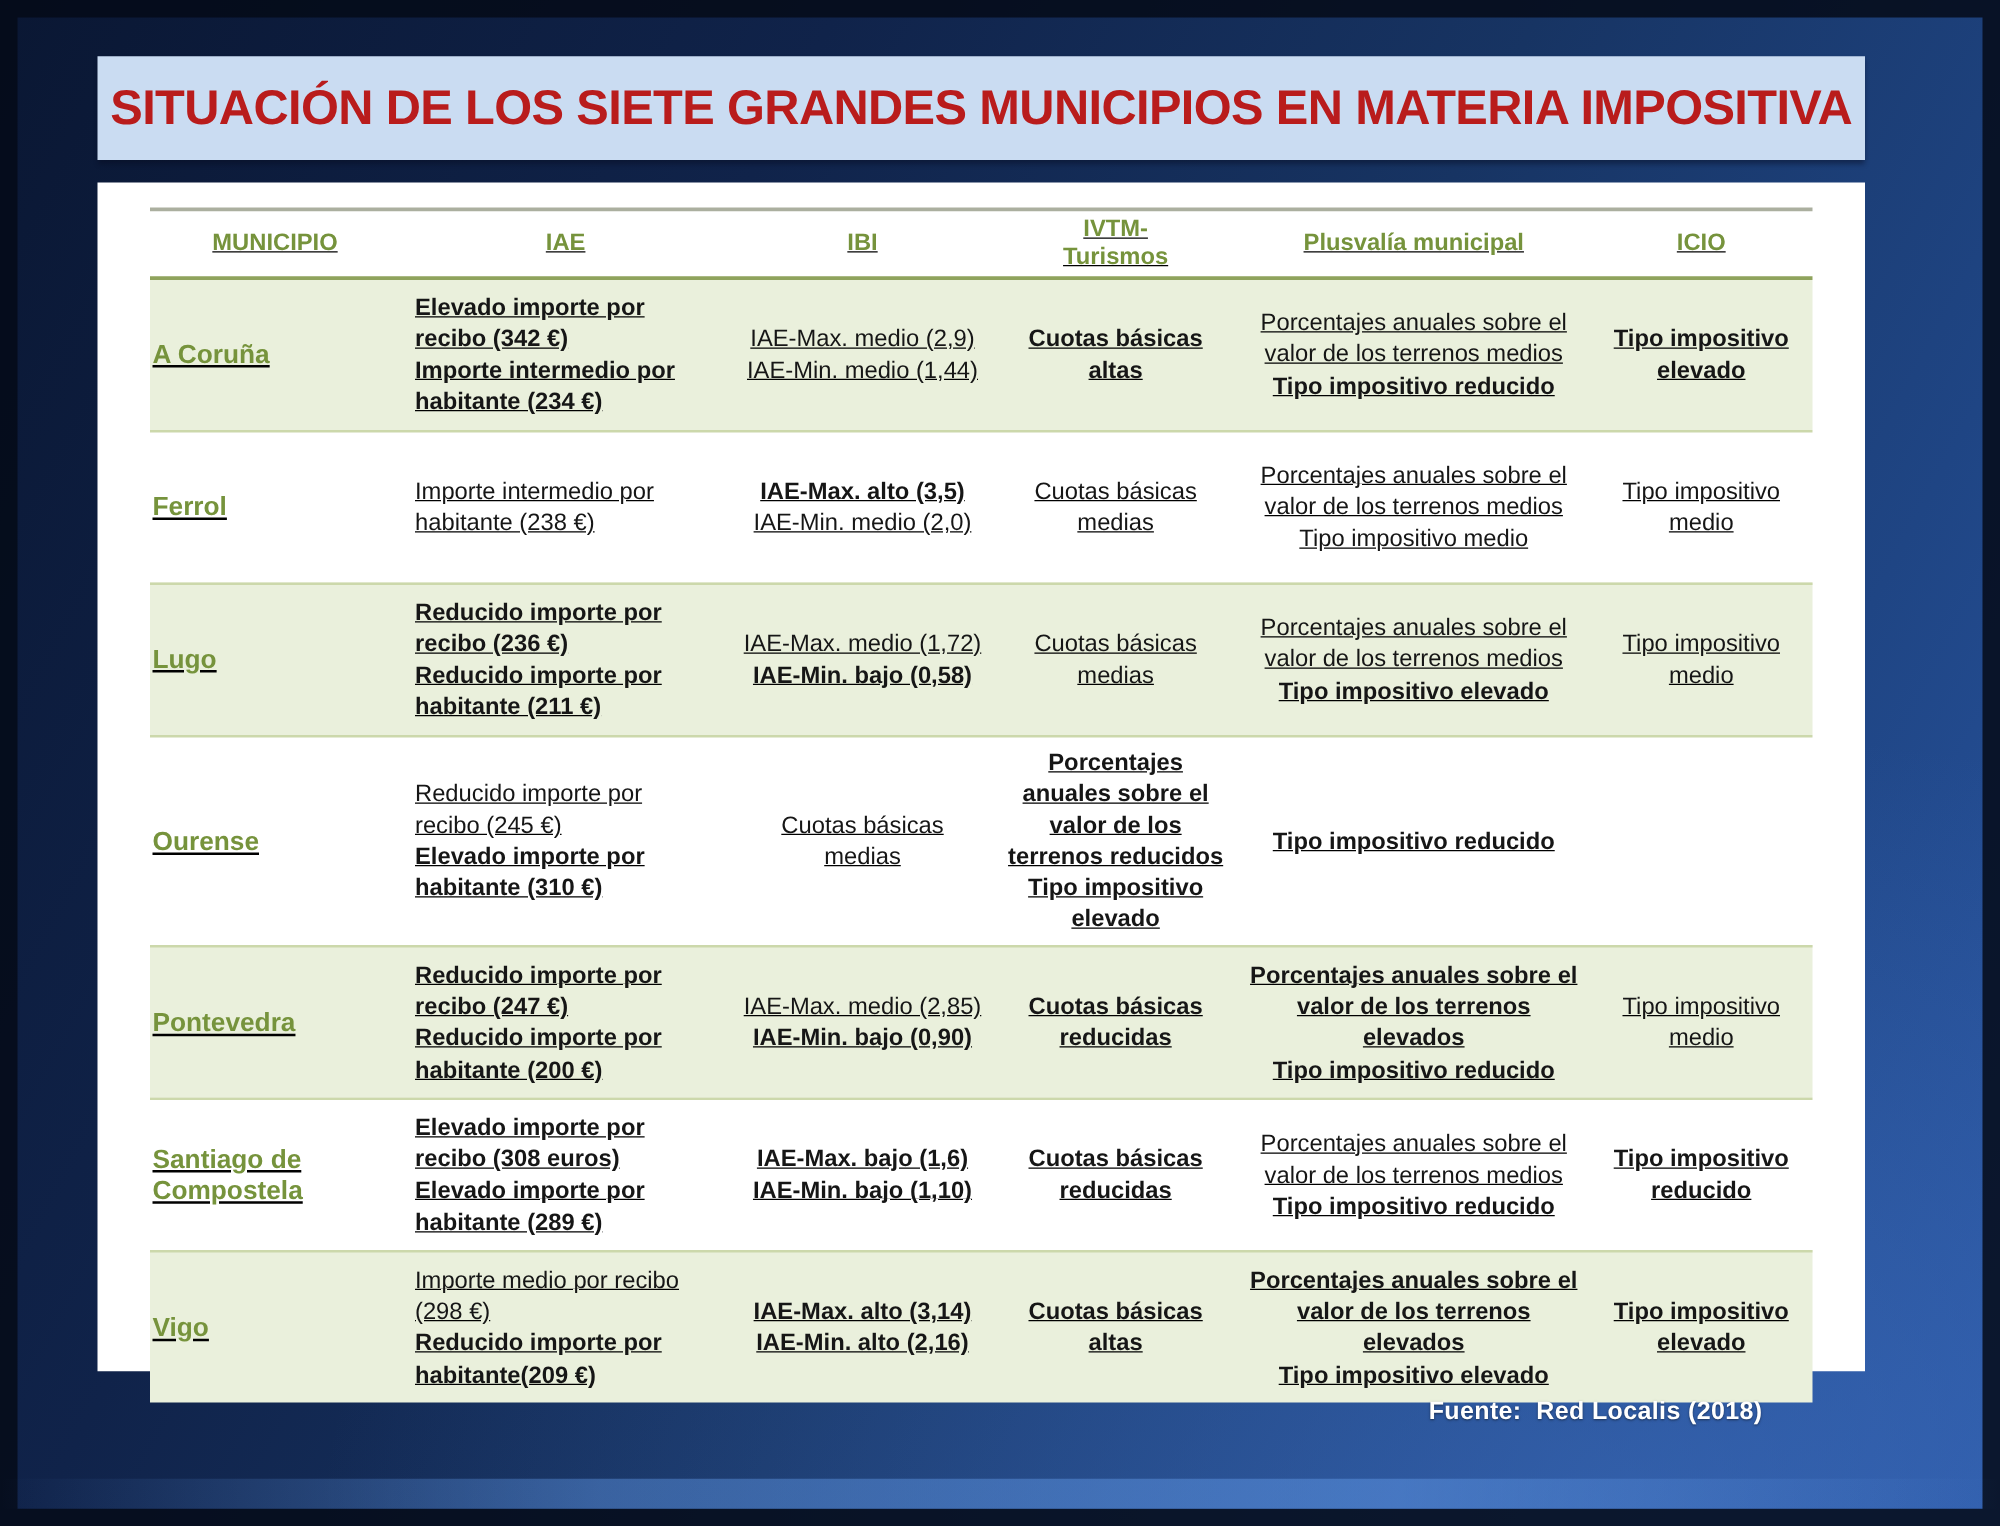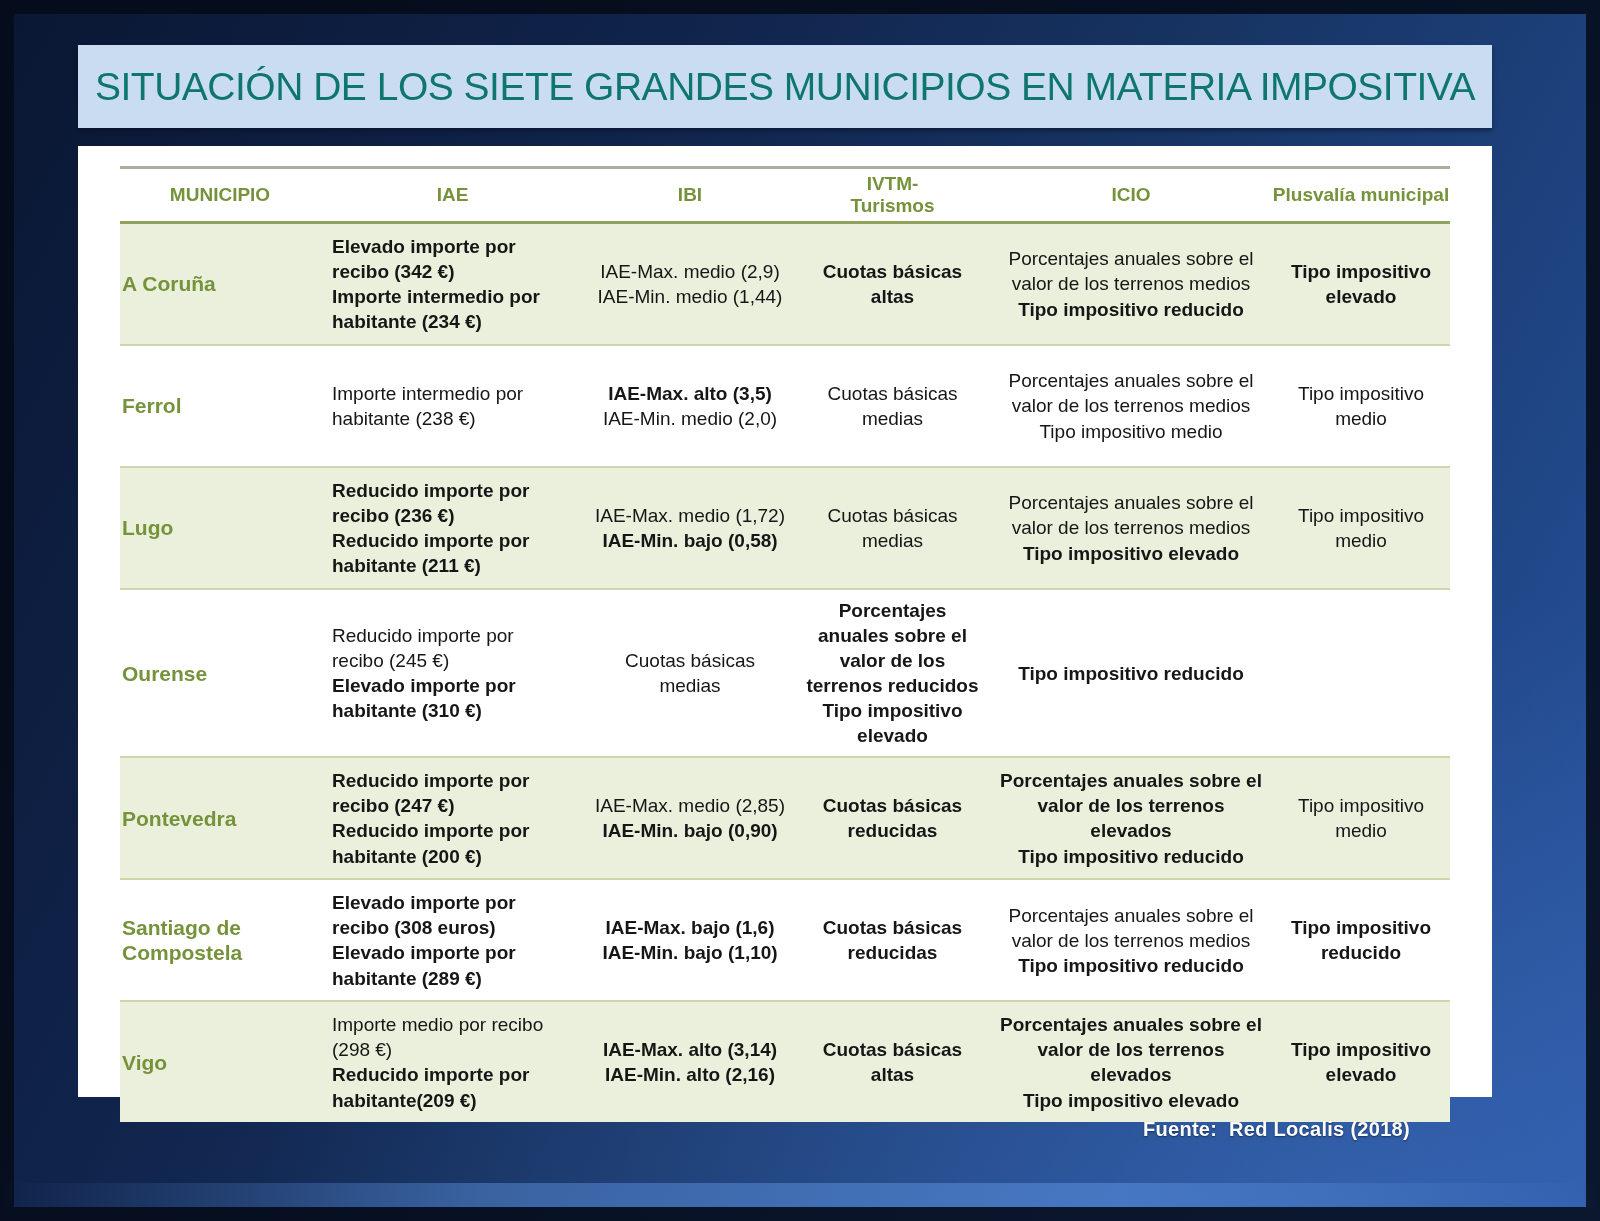--- a/index.html
+++ b/index.html
@@ -13,26 +13,26 @@
   .page{position:relative;width:1600px;height:1221px;
         box-shadow:inset 0 0 0 14px rgba(5,10,24,.85);}
   .bottom-glow{position:absolute;left:0;right:0;bottom:14px;height:24px;
         background:linear-gradient(90deg,rgba(80,130,210,0) 0%,rgba(95,150,228,.45) 30%,rgba(95,150,228,.5) 70%,rgba(80,130,210,0) 100%);}
   .title-bar{
     position:absolute;left:78px;top:45px;width:1414px;height:83px;
     background:#cadcf2;display:flex;align-items:center;justify-content:center;
     box-shadow:0 3px 4px rgba(6,12,30,.45);
   }
   .title-bar span{
-    font-size:39px;font-weight:400;letter-spacing:-.5px;color:#0f766e;white-space:nowrap;
+    font-size:39px;font-weight:700;letter-spacing:-.5px;color:#b91c1c;white-space:nowrap;
   }
   .panel{
     position:absolute;left:78px;top:146px;width:1414px;height:951px;background:#ffffff;
   }
-  .tbl{width:1330px;margin:20px auto 0 auto;}
+  .tbl{width:1330px;margin:20px auto 0 auto;text-decoration:underline;}
   .thead,.trow{display:grid;grid-template-columns:200px 265px 210px 195px 282px 178px;}
   .thead{min-height:52px;border-top:3px solid #abaf9f;border-bottom:3px solid #8fa35c;}
   .hcell{display:flex;align-items:center;justify-content:center;text-align:center;
          color:#76933C;font-weight:700;font-size:19px;white-space:pre-line;line-height:1.15;}
   .trow{min-height:120px;}
   .trow + .trow{border-top:2px solid #ccd8ab;}
   .trow:nth-child(odd){background:#eaf0dc;}
   .cell{display:flex;flex-direction:column;justify-content:center;font-size:19px;color:#161616;line-height:1.32;}
   .c-mun{padding-left:2px;}
   .mun{color:#76933C;font-weight:700;font-size:21px;line-height:1.2;}
@@ -58,22 +58,22 @@
   </div>
 
   <div class="panel">
     <div class="tbl">
       <div class="thead" id="thead">
           <div class="hcell">MUNICIPIO</div>
           <div class="hcell">IAE</div>
           <div class="hcell">IBI</div>
           <div class="hcell">IVTM-
 Turismos</div>
+          <div class="hcell">Plusvalía municipal</div>
           <div class="hcell">ICIO</div>
-          <div class="hcell">Plusvalía municipal</div>
         </div>
       <div id="tbody">
   <div class="trow">
     <div class="cell c-mun">
       <span class="mun">A Coruña</span>
     </div>
     <div class="cell c-ibi">
               <div class="ln b">Elevado importe por recibo (342 €)</div>
               <div class="ln b">Importe intermedio  por habitante (234 €)</div>
             </div>

